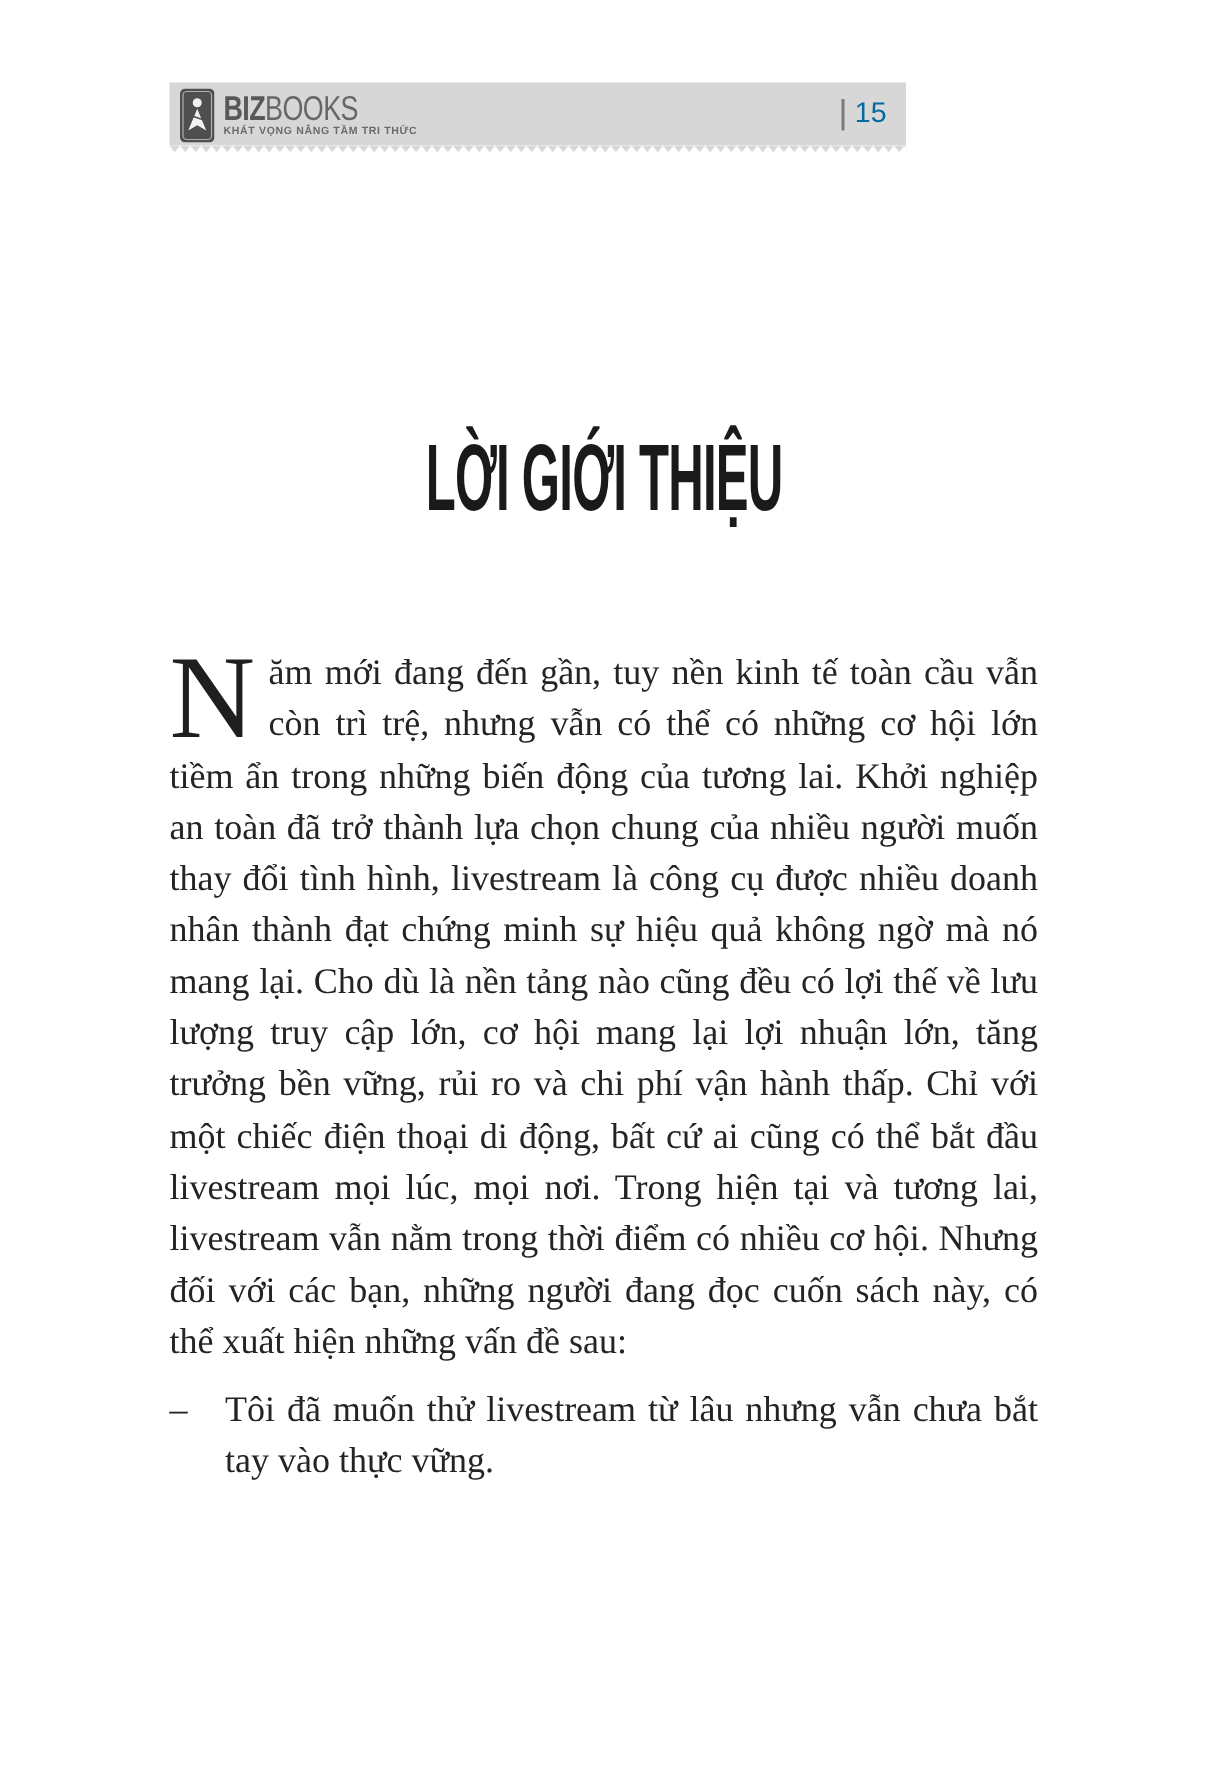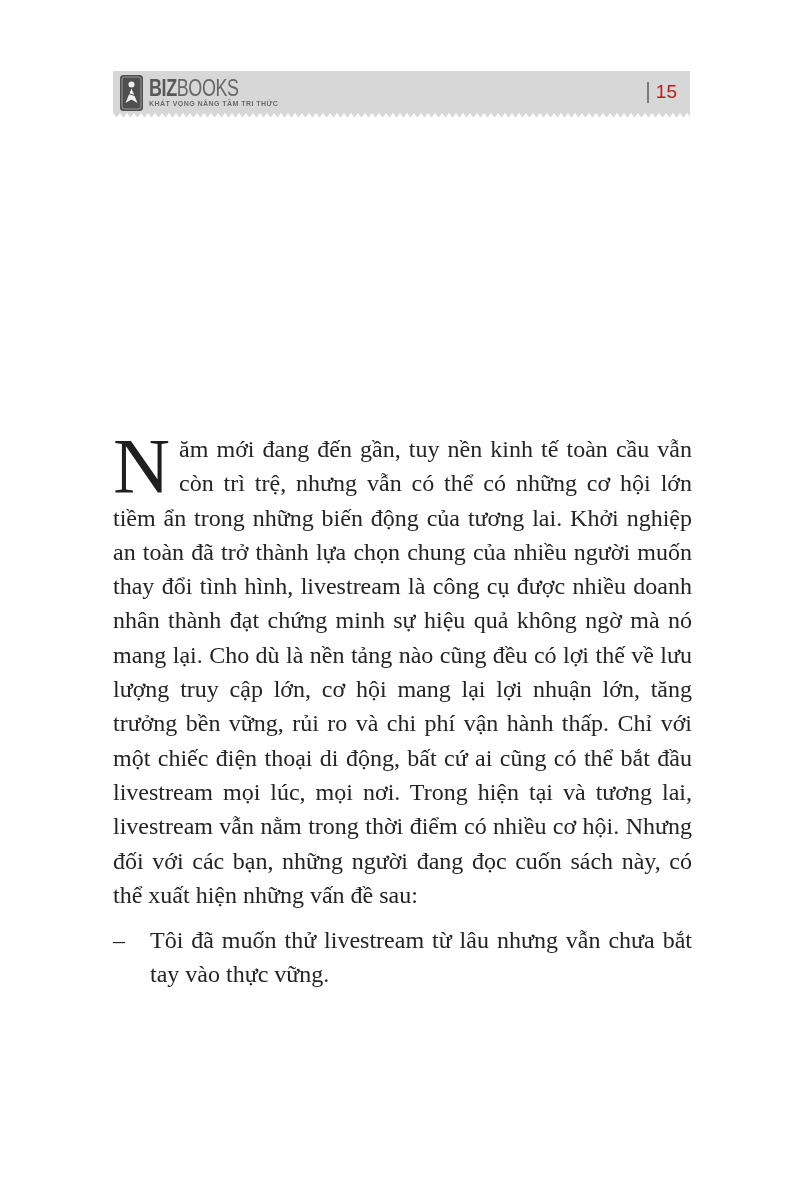--- a/index.html
+++ b/index.html
@@ -13,22 +13,21 @@
     background: #ffffff;
     overflow: hidden;
     margin: 0 auto;
   }
 
   
   .header-wrap {
     position: absolute;
     left: 113px;
     top: 55px;
-    width: 577px;
-    margin-top: 16px;
+    width: 491px;
   }
   .header-band {
     display: flex;
     align-items: center;
     height: 42px;
     background: #d7d7d7;
     padding: 0 13px 0 7px;
   }
   .perforation { display: block; width: 100%; height: 5px; }
 
@@ -55,21 +54,21 @@
     margin-top: 2px;
     color: #6a6a6a;
     white-space: nowrap;
   }
   .page-number {
     margin-left: auto;
     display: flex;
     align-items: center;
     font-family: "Liberation Sans", sans-serif;
     font-size: 19px;
-    color: #b91c1c;
+    color: #0369a1;
   }
   .pn-bar { display: inline-block; width: 2px; height: 21px; background: #7a7a7a; margin-right: 7px; }
 
   
   .title-row {
     position: absolute;
     top: 283px;
     left: 0;
     width: 100%;
     text-align: center;
@@ -143,20 +142,23 @@
     <svg class="perforation" xmlns="http://www.w3.org/2000/svg" width="577" height="5" aria-hidden="true">
       <defs>
         <pattern id="teeth" width="7" height="5" patternUnits="userSpaceOnUse">
           <path d="M0,0 L3.5,4.6 L7,0 Z" fill="#d7d7d7"></path>
         </pattern>
       </defs>
       <rect width="577" height="5" fill="url(#teeth)"></rect>
     </svg>
   </div>
 
+  <div class="title-row">
+    <h1 class="title">LỜI GIỚI THIỆU</h1>
+  </div>
 
   <div class="body-block">
     <p class="para"><span class="dropcap">N</span><span>ăm mới đang đến gần, tuy nền kinh tế toàn cầu vẫn còn trì trệ, nhưng vẫn có thể có những cơ hội lớn tiềm ẩn trong những biến động của tương lai. Khởi nghiệp an toàn đã trở thành lựa chọn chung của nhiều người muốn thay đổi tình hình, livestream là công cụ được nhiều doanh nhân thành đạt chứng minh sự hiệu quả không ngờ mà nó mang lại. Cho dù là nền tảng nào cũng đều có lợi thế về lưu lượng truy cập lớn, cơ hội mang lại lợi nhuận lớn, tăng trưởng bền vững, rủi ro và chi phí vận hành thấp. Chỉ với một chiếc điện thoại di động, bất cứ ai cũng có thể bắt đầu livestream mọi lúc, mọi nơi. Trong hiện tại và tương lai, livestream vẫn nằm trong thời điểm có nhiều cơ hội. Nhưng đối với các bạn, những người đang đọc cuốn sách này, có thể xuất hiện những vấn đề sau:</span></p>
 
     <div class="list-item">
       <span class="list-marker">–</span>
       <span class="list-text">Tôi đã muốn thử livestream từ lâu nhưng vẫn chưa bắt tay vào thực vững.</span>
     </div>
   </div>
 

